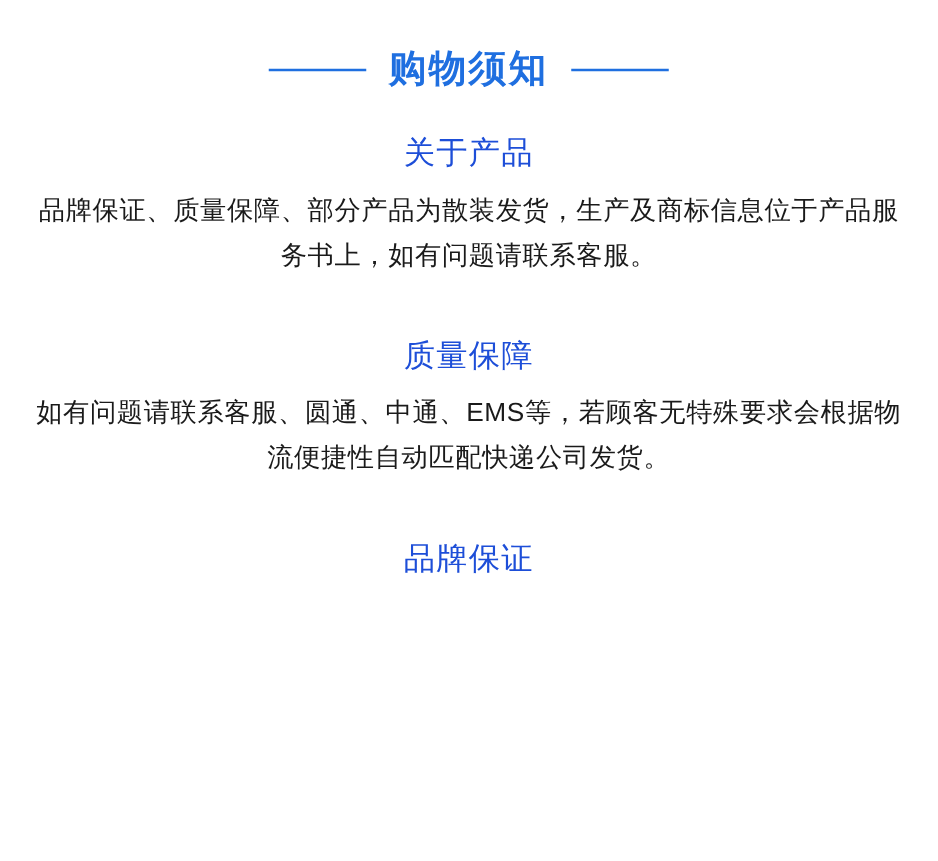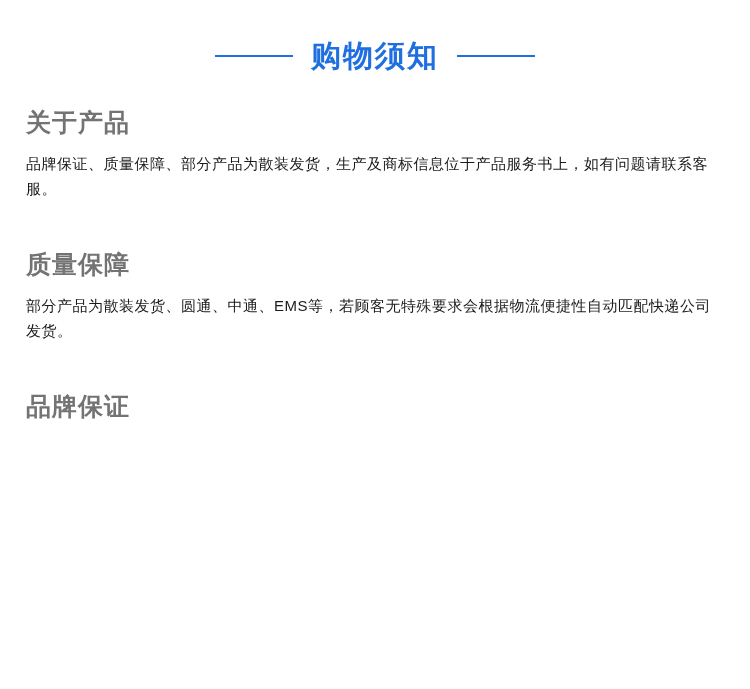--- a/index.html
+++ b/index.html
@@ -12,20 +12,21 @@
     background: #ffffff;
     font-family: "Liberation Sans", sans-serif;
     color: #111111;
     overflow: hidden;
   }
   .page {
     position: relative;
     width: 750px;
     height: 534px;
     box-sizing: border-box;
+    text-align: center;
   }
   .header {
     display: flex;
     align-items: center;
     justify-content: center;
     gap: 18px;
     padding-top: 38px;
     padding-bottom: 10px;
   }
   .rule {
@@ -45,28 +46,28 @@
     padding: 22px 26px 0 26px;
   }
   .section {
     margin-bottom: 46px;
   }
   .section:last-child {
     margin-bottom: 0;
   }
   .section-title {
     font-size: 25px;
-    font-weight: bold;
-    color: #737373;
+    font-weight: normal;
+    color: #1d4ed8;
     line-height: 1.3;
     margin-bottom: 12px;
     letter-spacing: 1px;
   }
   .section-body {
-    font-size: 15px;
+    font-size: 21px;
     color: #1a1a1a;
     line-height: 1.72;
     letter-spacing: 0.5px;
     max-width: 700px;
     margin-top: 12px;
   }
 </style>
 </head>
 <body>
 
@@ -80,21 +81,21 @@
 
   <div class="content">
 
     <div class="section">
       <div class="section-title">关于产品</div>
       <div class="section-body">品牌保证、质量保障、部分产品为散装发货，生产及商标信息位于产品服务书上，如有问题请联系客服。</div>
     </div>
 
     <div class="section">
       <div class="section-title">质量保障</div>
-      <div class="section-body">部分产品为散装发货、圆通、中通、EMS等，若顾客无特殊要求会根据物流便捷性自动匹配快递公司发货。</div>
+      <div class="section-body">如有问题请联系客服、圆通、中通、EMS等，若顾客无特殊要求会根据物流便捷性自动匹配快递公司发货。</div>
     </div>
 
     <div class="section">
       <div class="section-title">品牌保证</div>
     </div>
 
   </div>
 </div>
 
 </body></html>

